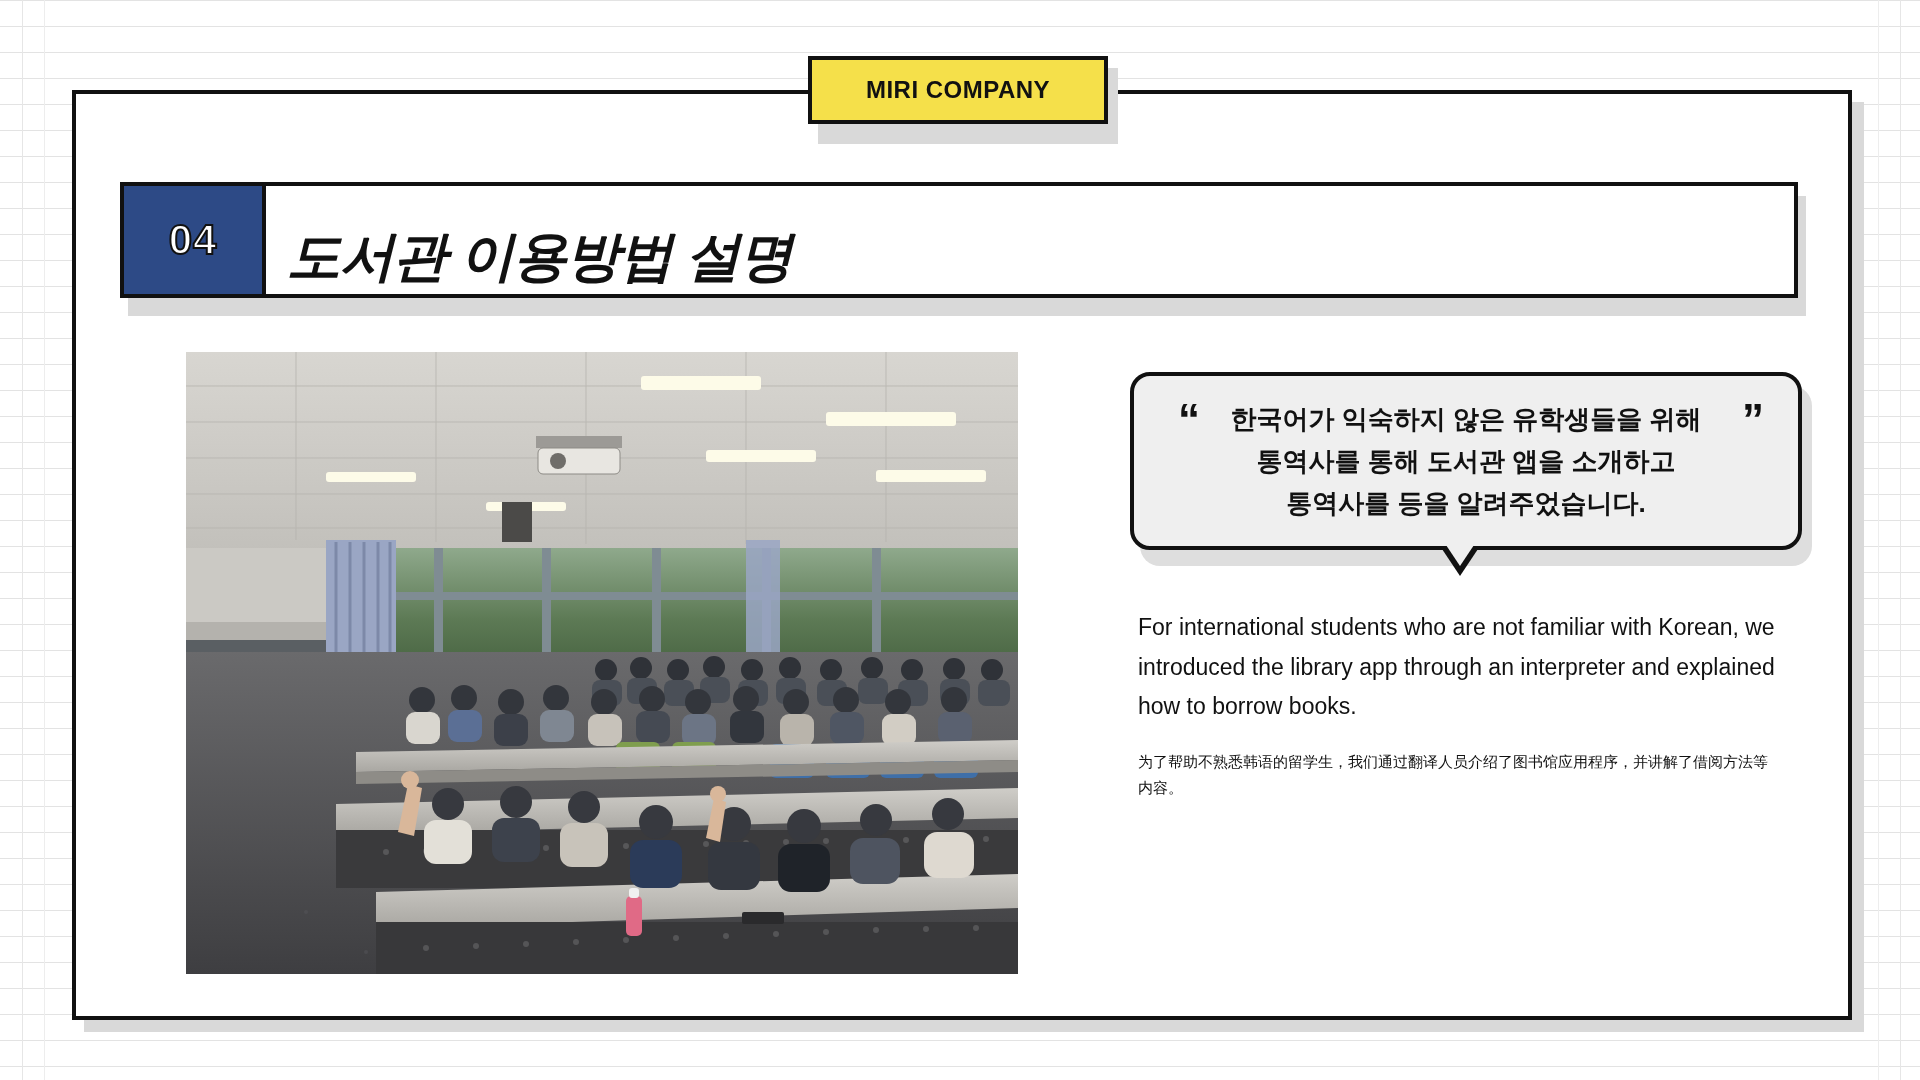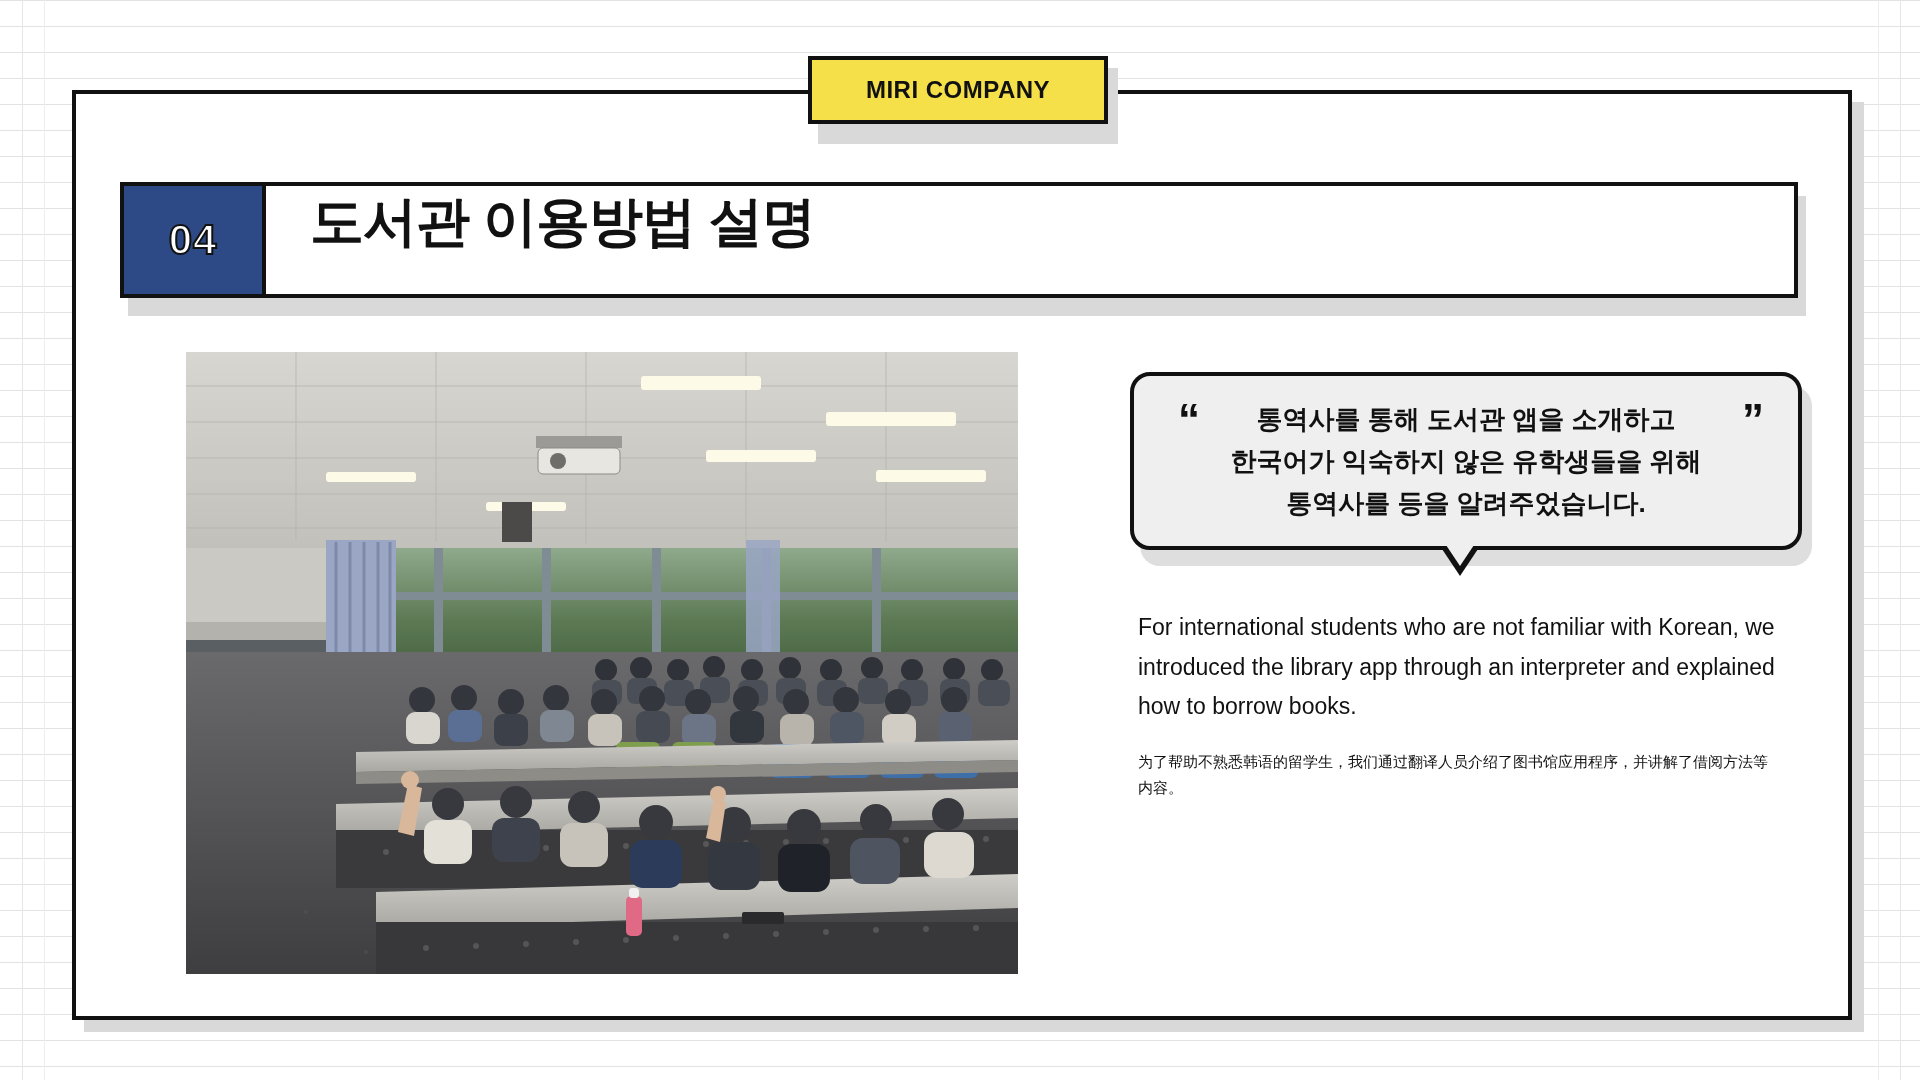--- a/index.html
+++ b/index.html
@@ -127,22 +127,23 @@
   #heading-number span {
     font-size: 42px;
     font-weight: bold;
     color: #ffffff;
     -webkit-text-stroke: 2px #111111;
     letter-spacing: 1px;
   }
   #heading-title {
     flex: 1;
     display: flex;
-    align-items: flex-start;
-    padding-left: 44px;
+    align-items: flex-end;
+    padding-left: 21px;
+    font-style: italic;
   }
   #heading-title span {
     font-size: 54px;
     font-weight: bold;
     color: #111111;
     letter-spacing: -1px;
   }
 
   
   #photo {
@@ -521,22 +522,22 @@
           <circle cx="760" cy="700" r="2"></circle>
       </g>
     </svg>
   </div>
 
   <div id="bubble-shadow"></div>
   <div id="bubble">
     <span class="qmark" id="qopen">“</span>
     <span class="qmark" id="qclose">”</span>
     <div id="bubble-text">
+      <div>한국어가 익숙하지 않은 유학생들을 위해</div>
       <div>통역사를 통해 도서관 앱을 소개하고</div>
-      <div>한국어가 익숙하지 않은 유학생들을 위해</div>
       <div>통역사를 등을 알려주었습니다.</div>
     </div>
   </div>
   <div id="bubble-tail"></div>
   <div id="bubble-tail-inner"></div>
 
   <div id="body-text">
     <p class="para-en">For international students who are not familiar with Korean, we introduced the library app through an interpreter and explained how to borrow books.</p>
     <p class="para-zh">为了帮助不熟悉韩语的留学生，我们通过翻译人员介绍了图书馆应用程序，并讲解了借阅方法等内容。</p>
   </div>

